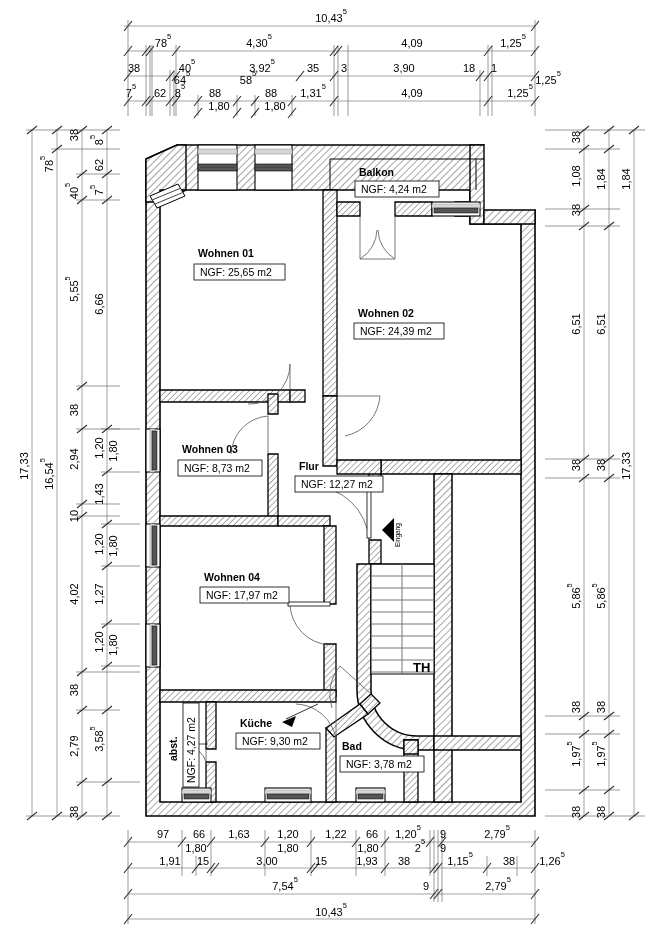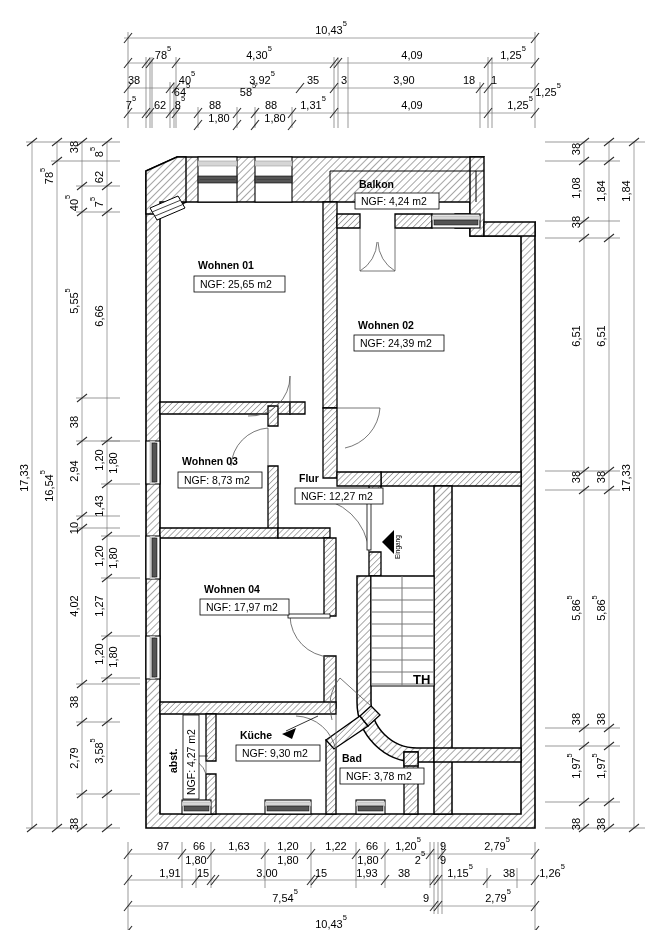--- a/index.html
+++ b/index.html
@@ -2,21 +2,21 @@
 <html><head>
 <meta charset="utf-8">
 <title>Grundriss</title>
 <style>
   html,body{margin:0;padding:0;background:#ffffff;}
   body{
     width:656px;height:930px;position:relative;overflow:hidden;
     font-family:"Liberation Sans","DejaVu Sans",sans-serif;
     color:#000;
   }
-  #stage{position:absolute;left:0;top:16px;width:656px;height:744px;}
+  #stage{position:absolute;left:0;top:4px;width:656px;height:744px;}
   svg{display:block;}
   .dimtxt{
     font-family:"Liberation Sans","DejaVu Sans",sans-serif;
     font-size:11px;fill:#000;
   }
   .dimtxt .sup{font-size:7.5px;baseline-shift:super;}
   .roomname{
     font-family:"Liberation Sans","DejaVu Sans",sans-serif;
     font-size:10.5px;font-weight:bold;fill:#000;
   }

